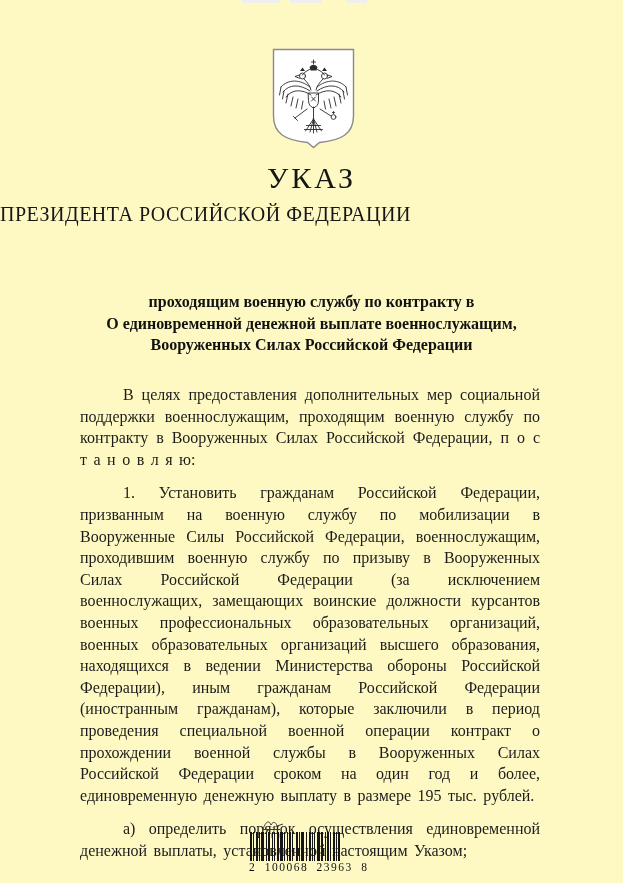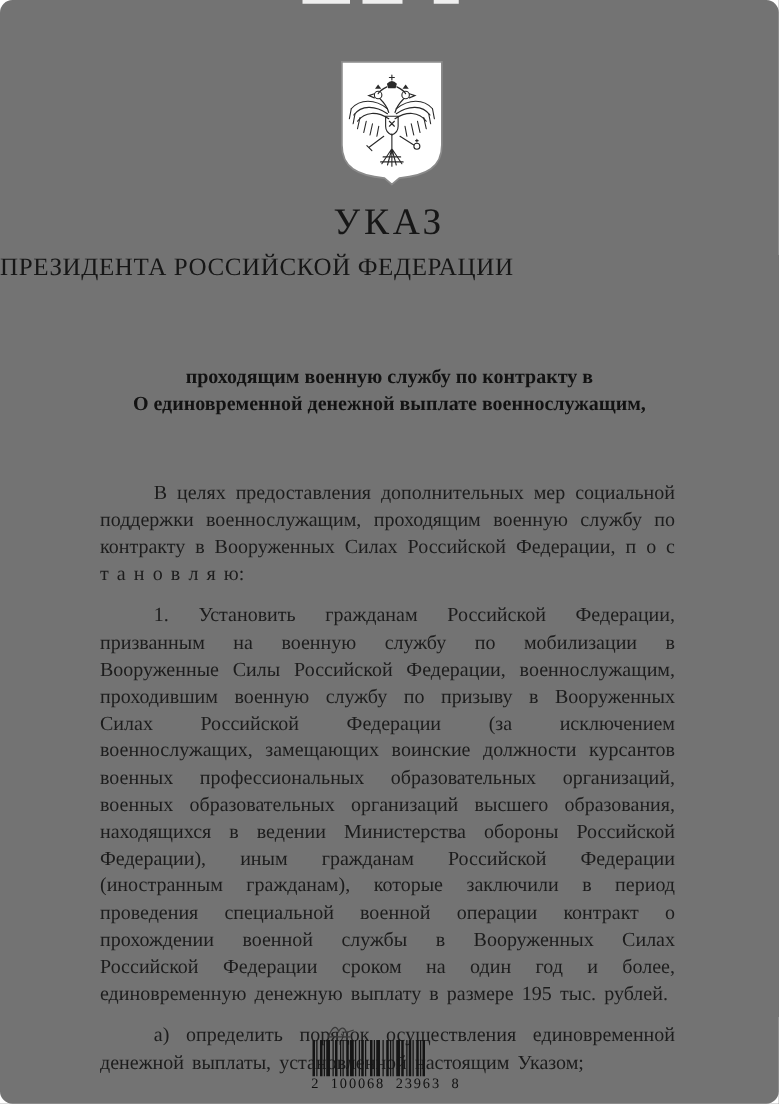--- a/index.html
+++ b/index.html
@@ -4,21 +4,21 @@
 <style>
   html, body { margin: 0; padding: 0; }
   body {
     width: 623px; height: 883px;
     background: #ffffff;
     font-family: "Liberation Serif", "DejaVu Serif", serif;
     color: #1c1c1c;
     position: relative;
     overflow: hidden;
   }
-  .page { position: absolute; inset: 0; background: #737373; border-radius: 10px; }
+  .page { position: absolute; inset: 0; background: #fef9c3; }
 
   
   .edge-artifact { position: absolute; top: 0; height: 3px; background: #efefef; }
   .edge-artifact.a1 { left: 242px; width: 38px; }
   .edge-artifact.a2 { left: 290px; width: 32px; }
   .edge-artifact.a3 { left: 347px; width: 20px; }
 
   .emblem {
     position: absolute; left: 272px; top: 48px;
     width: 83px; height: 104px;
@@ -124,20 +124,21 @@
       </g>
     </svg>
   </div>
 
   <div class="title">УКАЗ</div>
   <div class="subtitle">ПРЕЗИДЕНТА РОССИЙСКОЙ ФЕДЕРАЦИИ</div>
 
   <div class="doc-title">
     <div>проходящим военную службу по контракту в</div>
     <div>О единовременной денежной выплате военнослужащим,</div>
+    <div>Вооруженных Силах Российской Федерации</div>
   </div>
 
   <div class="body-text">
     <p>В целях предоставления дополнительных мер социальной поддержки военнослужащим, проходящим военную службу по контракту в Вооруженных Силах Российской Федерации, п о с т а н о в л я ю:</p>
     <p>1. Установить гражданам Российской Федерации, призванным на военную службу по мобилизации в Вооруженные Силы Российской Федерации, военнослужащим, проходившим военную службу по призыву в Вооруженных Силах Российской Федерации (за исключением военнослужащих, замещающих воинские должности курсантов военных профессиональных образовательных организаций, военных образовательных организаций высшего образования, находящихся в ведении Министерства обороны Российской Федерации), иным гражданам Российской Федерации (иностранным гражданам), которые заключили в период проведения специальной военной операции контракт о прохождении военной службы в Вооруженных Силах Российской Федерации сроком на один год и более, единовременную денежную выплату в размере 195 тыс. рублей.</p>
     <p>а) определить порядок осуществления единовременной денежной выплаты, установленной настоящим Указом;</p>
   </div>
 
   <div class="barcode-wrap">
     <svg class="handwritten-mark" viewBox="0 0 26 14" xmlns="http://www.w3.org/2000/svg">

